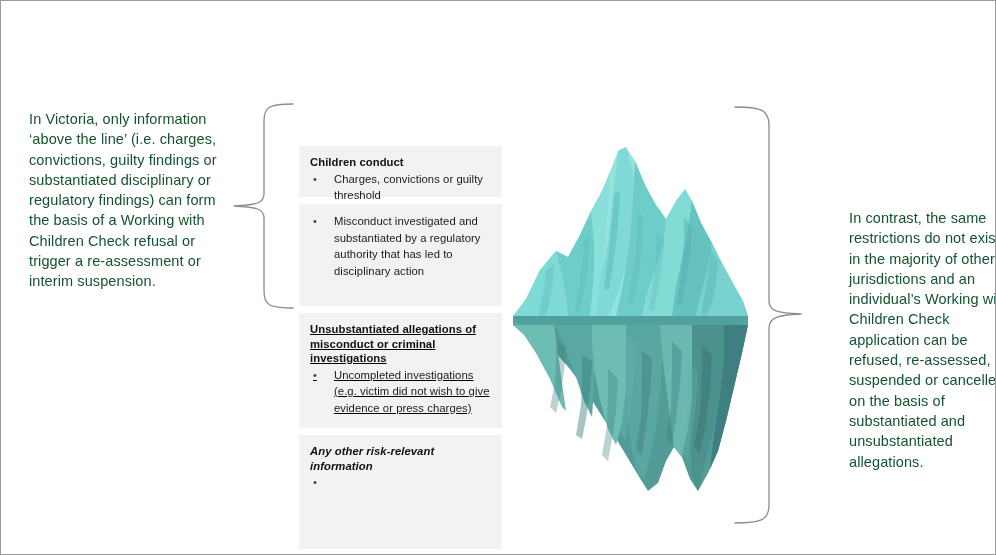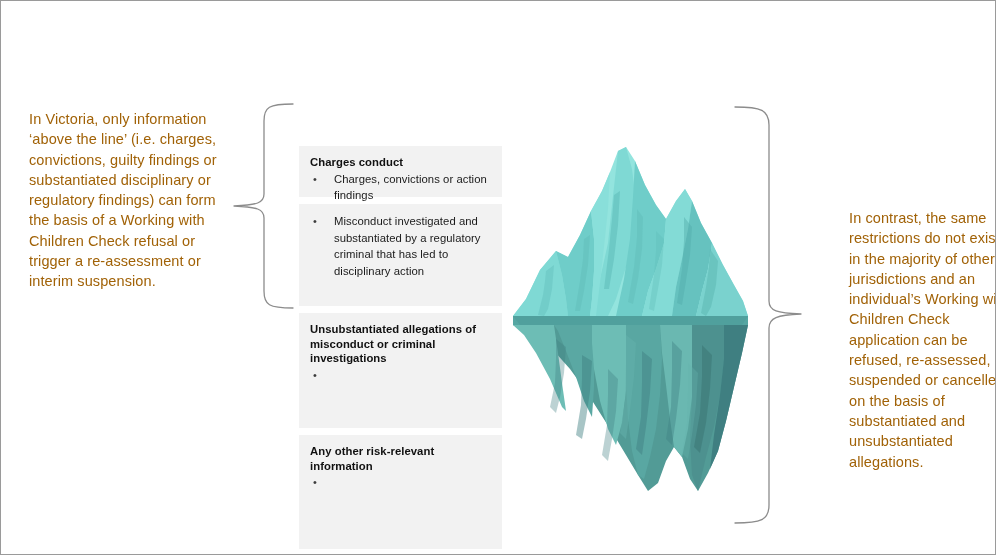--- a/index.html
+++ b/index.html
@@ -20,21 +20,21 @@
     box-sizing: border-box;
     overflow: hidden;
   }
 
   
   .side-text {
     position: absolute;
     font-family: "Liberation Sans", sans-serif;
     font-size: 14.5px;
     line-height: 20.3px;
-    color: #a16207;
+    color: #14532d;
     letter-spacing: 0.1px;
     white-space: pre-wrap;
   }
   #left-text {
     left: 28px;
     top: 108px;
     width: 192px;
   }
   #right-text {
     left: 848px;
@@ -78,22 +78,22 @@
   .bullet-text {
     flex: 1 1 auto;
     font-size: 11.3px;
     line-height: 16.5px;
     color: #1a1a1a;
     letter-spacing: 0.05px;
   }
   
   #card-0 { height: 51px; }
   #card-1 { height: 102px; }
-  #card-2 { height: 115px; }
-  #card-3 { height: 114px; }
+  #card-2 { height: 115px; text-decoration: underline; }
+  #card-3 { height: 114px; font-style: italic; }
 
   
   #iceberg {
     position: absolute;
     left: 495px;
     top: 138px;
     width: 260px;
     height: 365px;
   }
 
@@ -113,38 +113,39 @@
 
   <div id="left-brace" class="brace">
     <svg width="70" height="214" viewBox="0 0 70 214" fill="none" xmlns="http://www.w3.org/2000/svg">
       <path d="M64 5 C 40 5, 35 8, 35 22 L 35 95 C 35 104, 28 106, 5 107 C 28 108, 35 110, 35 119 L 35 192 C 35 206, 40 209, 64 209" stroke="#8c8c8c" stroke-width="1.3" fill="none" stroke-linecap="round" stroke-linejoin="round"></path>
     </svg>
   </div>
 
   <div id="cards">
 
     <div class="card" id="card-0">
-      <div class="card-title">Charges conduct</div>
-      <div class="bullet-row">
-        <span class="bullet-mark">•</span>
-        <span class="bullet-text">Charges, convictions or action findings</span>
+      <div class="card-title">Children conduct</div>
+      <div class="bullet-row">
+        <span class="bullet-mark">•</span>
+        <span class="bullet-text">Charges, convictions or guilty threshold</span>
       </div>
     </div>
 
     <div class="card" id="card-1">
       <div class="bullet-row">
         <span class="bullet-mark">•</span>
-        <span class="bullet-text">Misconduct investigated and substantiated by a regulatory criminal that has led to disciplinary action</span>
+        <span class="bullet-text">Misconduct investigated and substantiated by a regulatory authority that has led to disciplinary action</span>
       </div>
     </div>
 
     <div class="card" id="card-2">
       <div class="card-title">Unsubstantiated allegations of misconduct or criminal investigations</div>
       <div class="bullet-row">
         <span class="bullet-mark">•</span>
+        <span class="bullet-text">Uncompleted investigations (e.g. victim did not wish to give evidence or press charges)</span>
       </div>
     </div>
 
     <div class="card" id="card-3">
       <div class="card-title">Any other risk-relevant information</div>
       <div class="bullet-row">
         <span class="bullet-mark">•</span>
       </div>
     </div>
 

